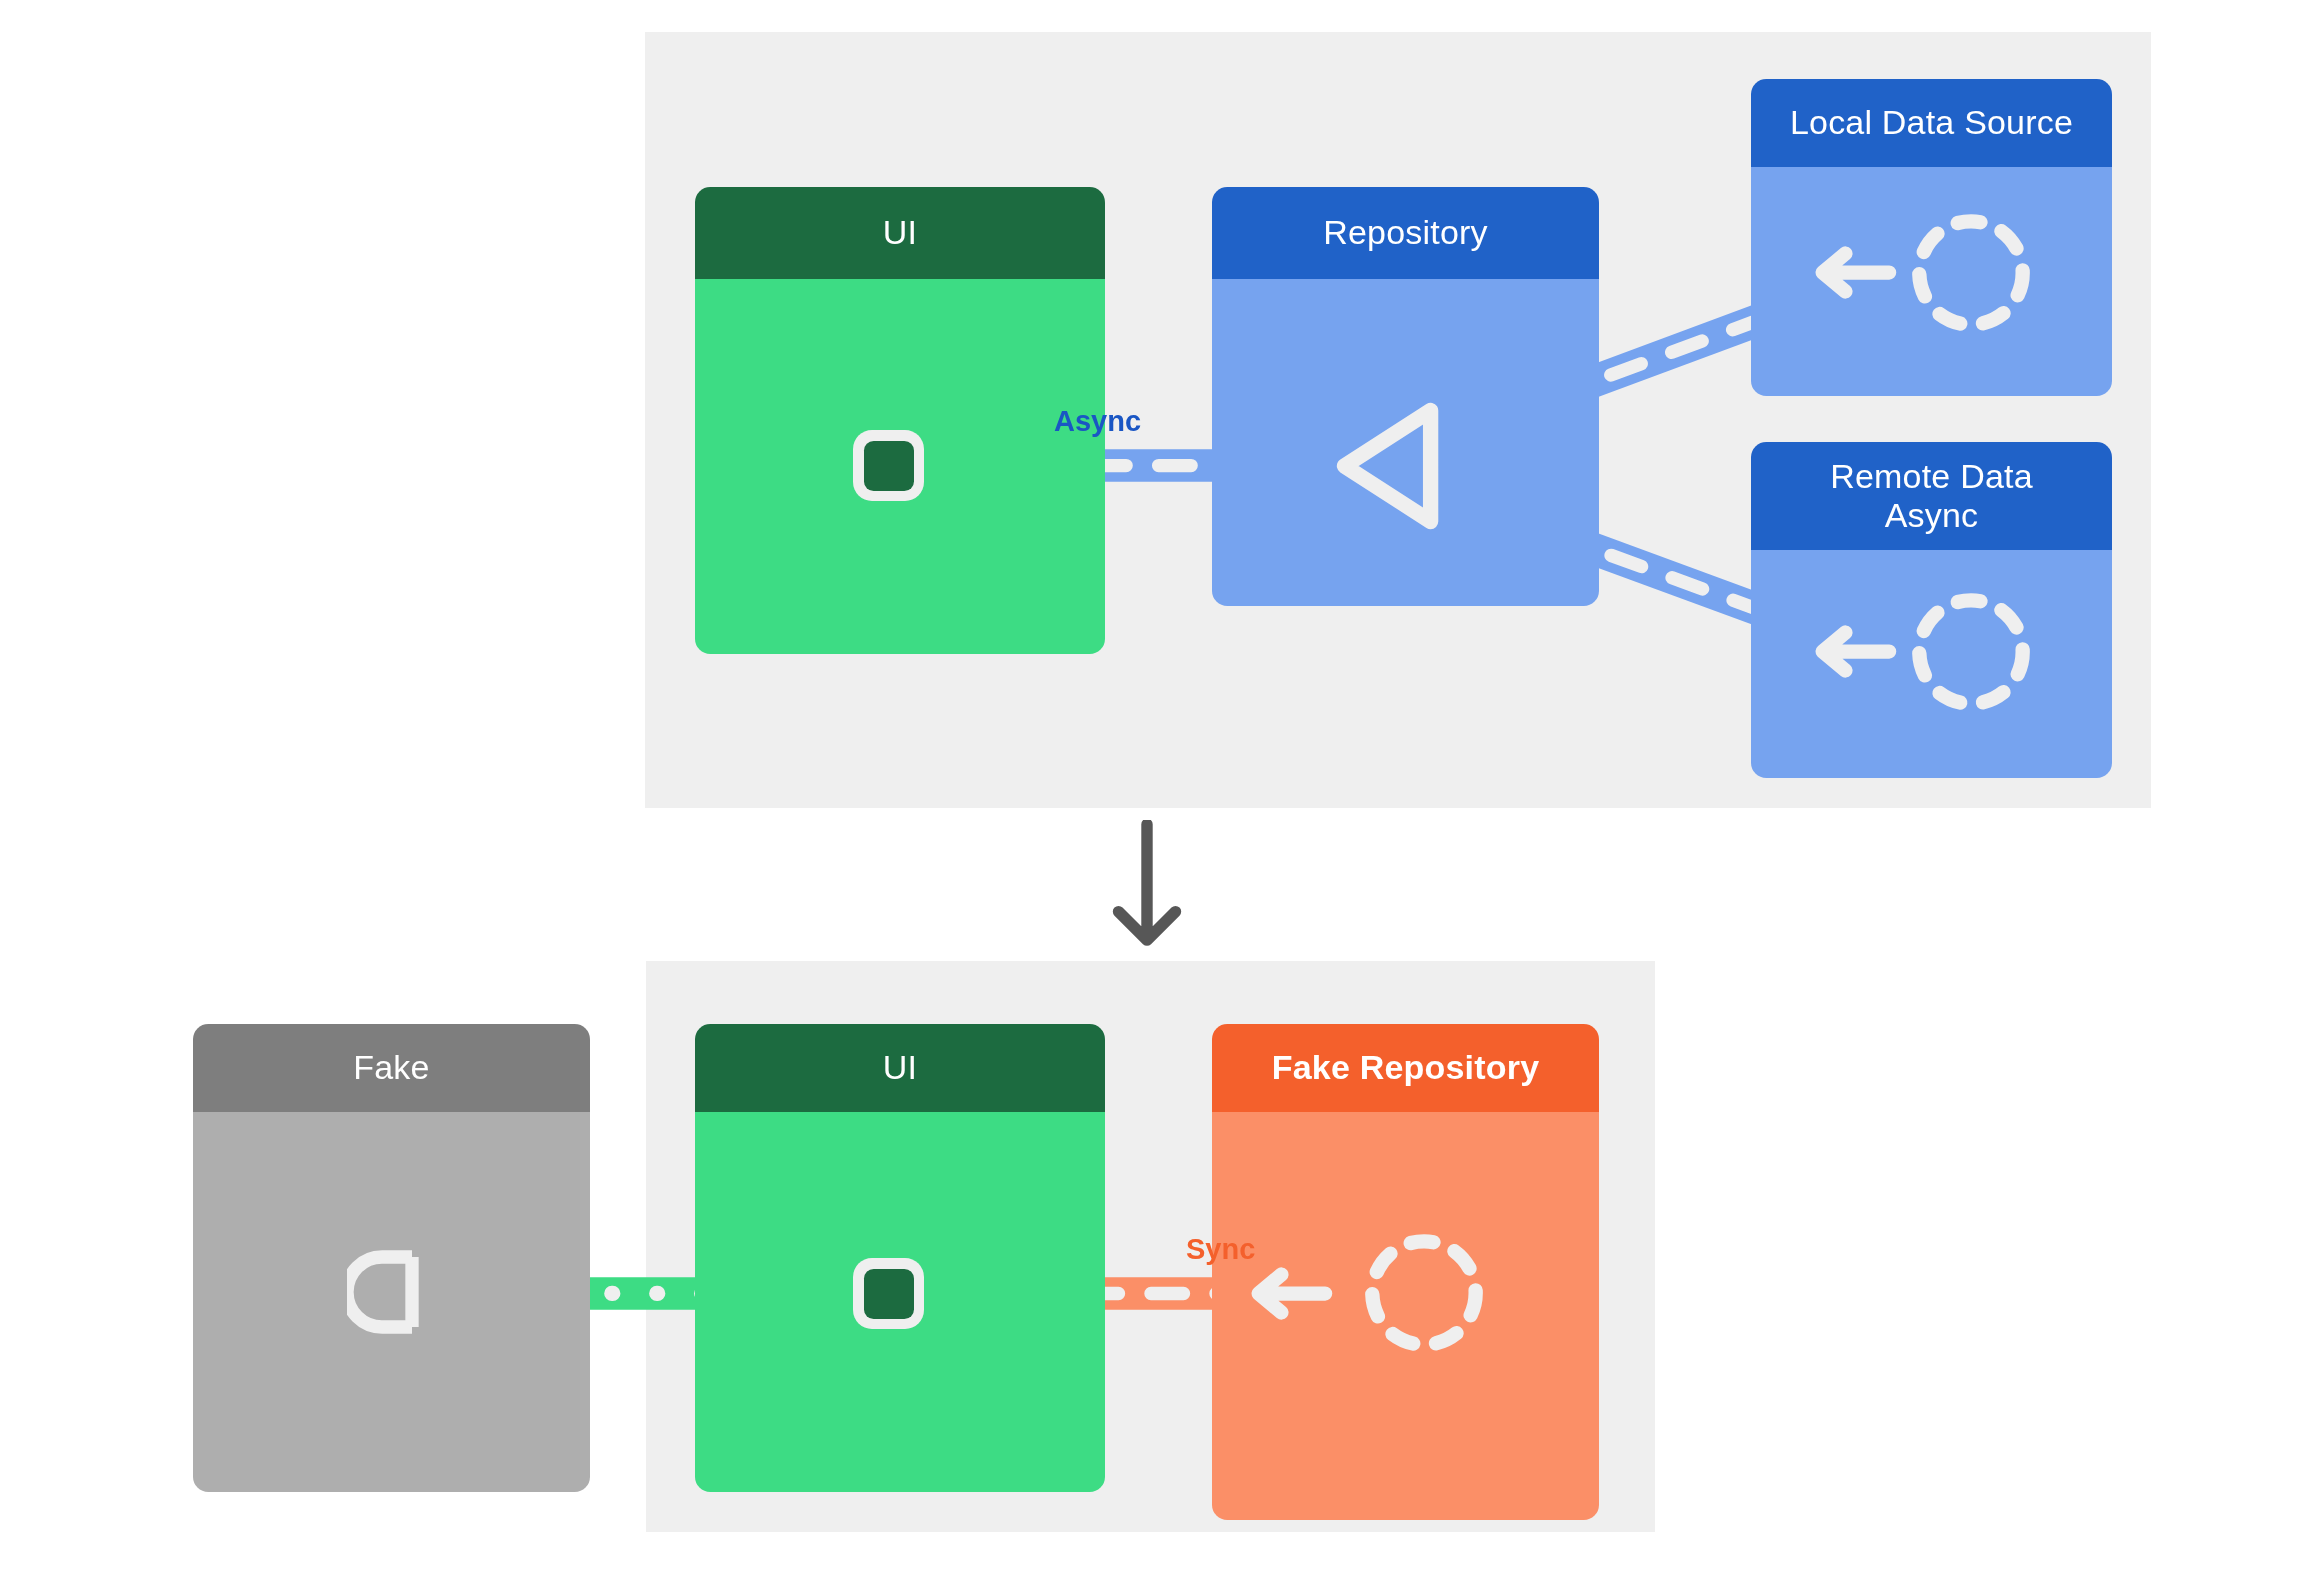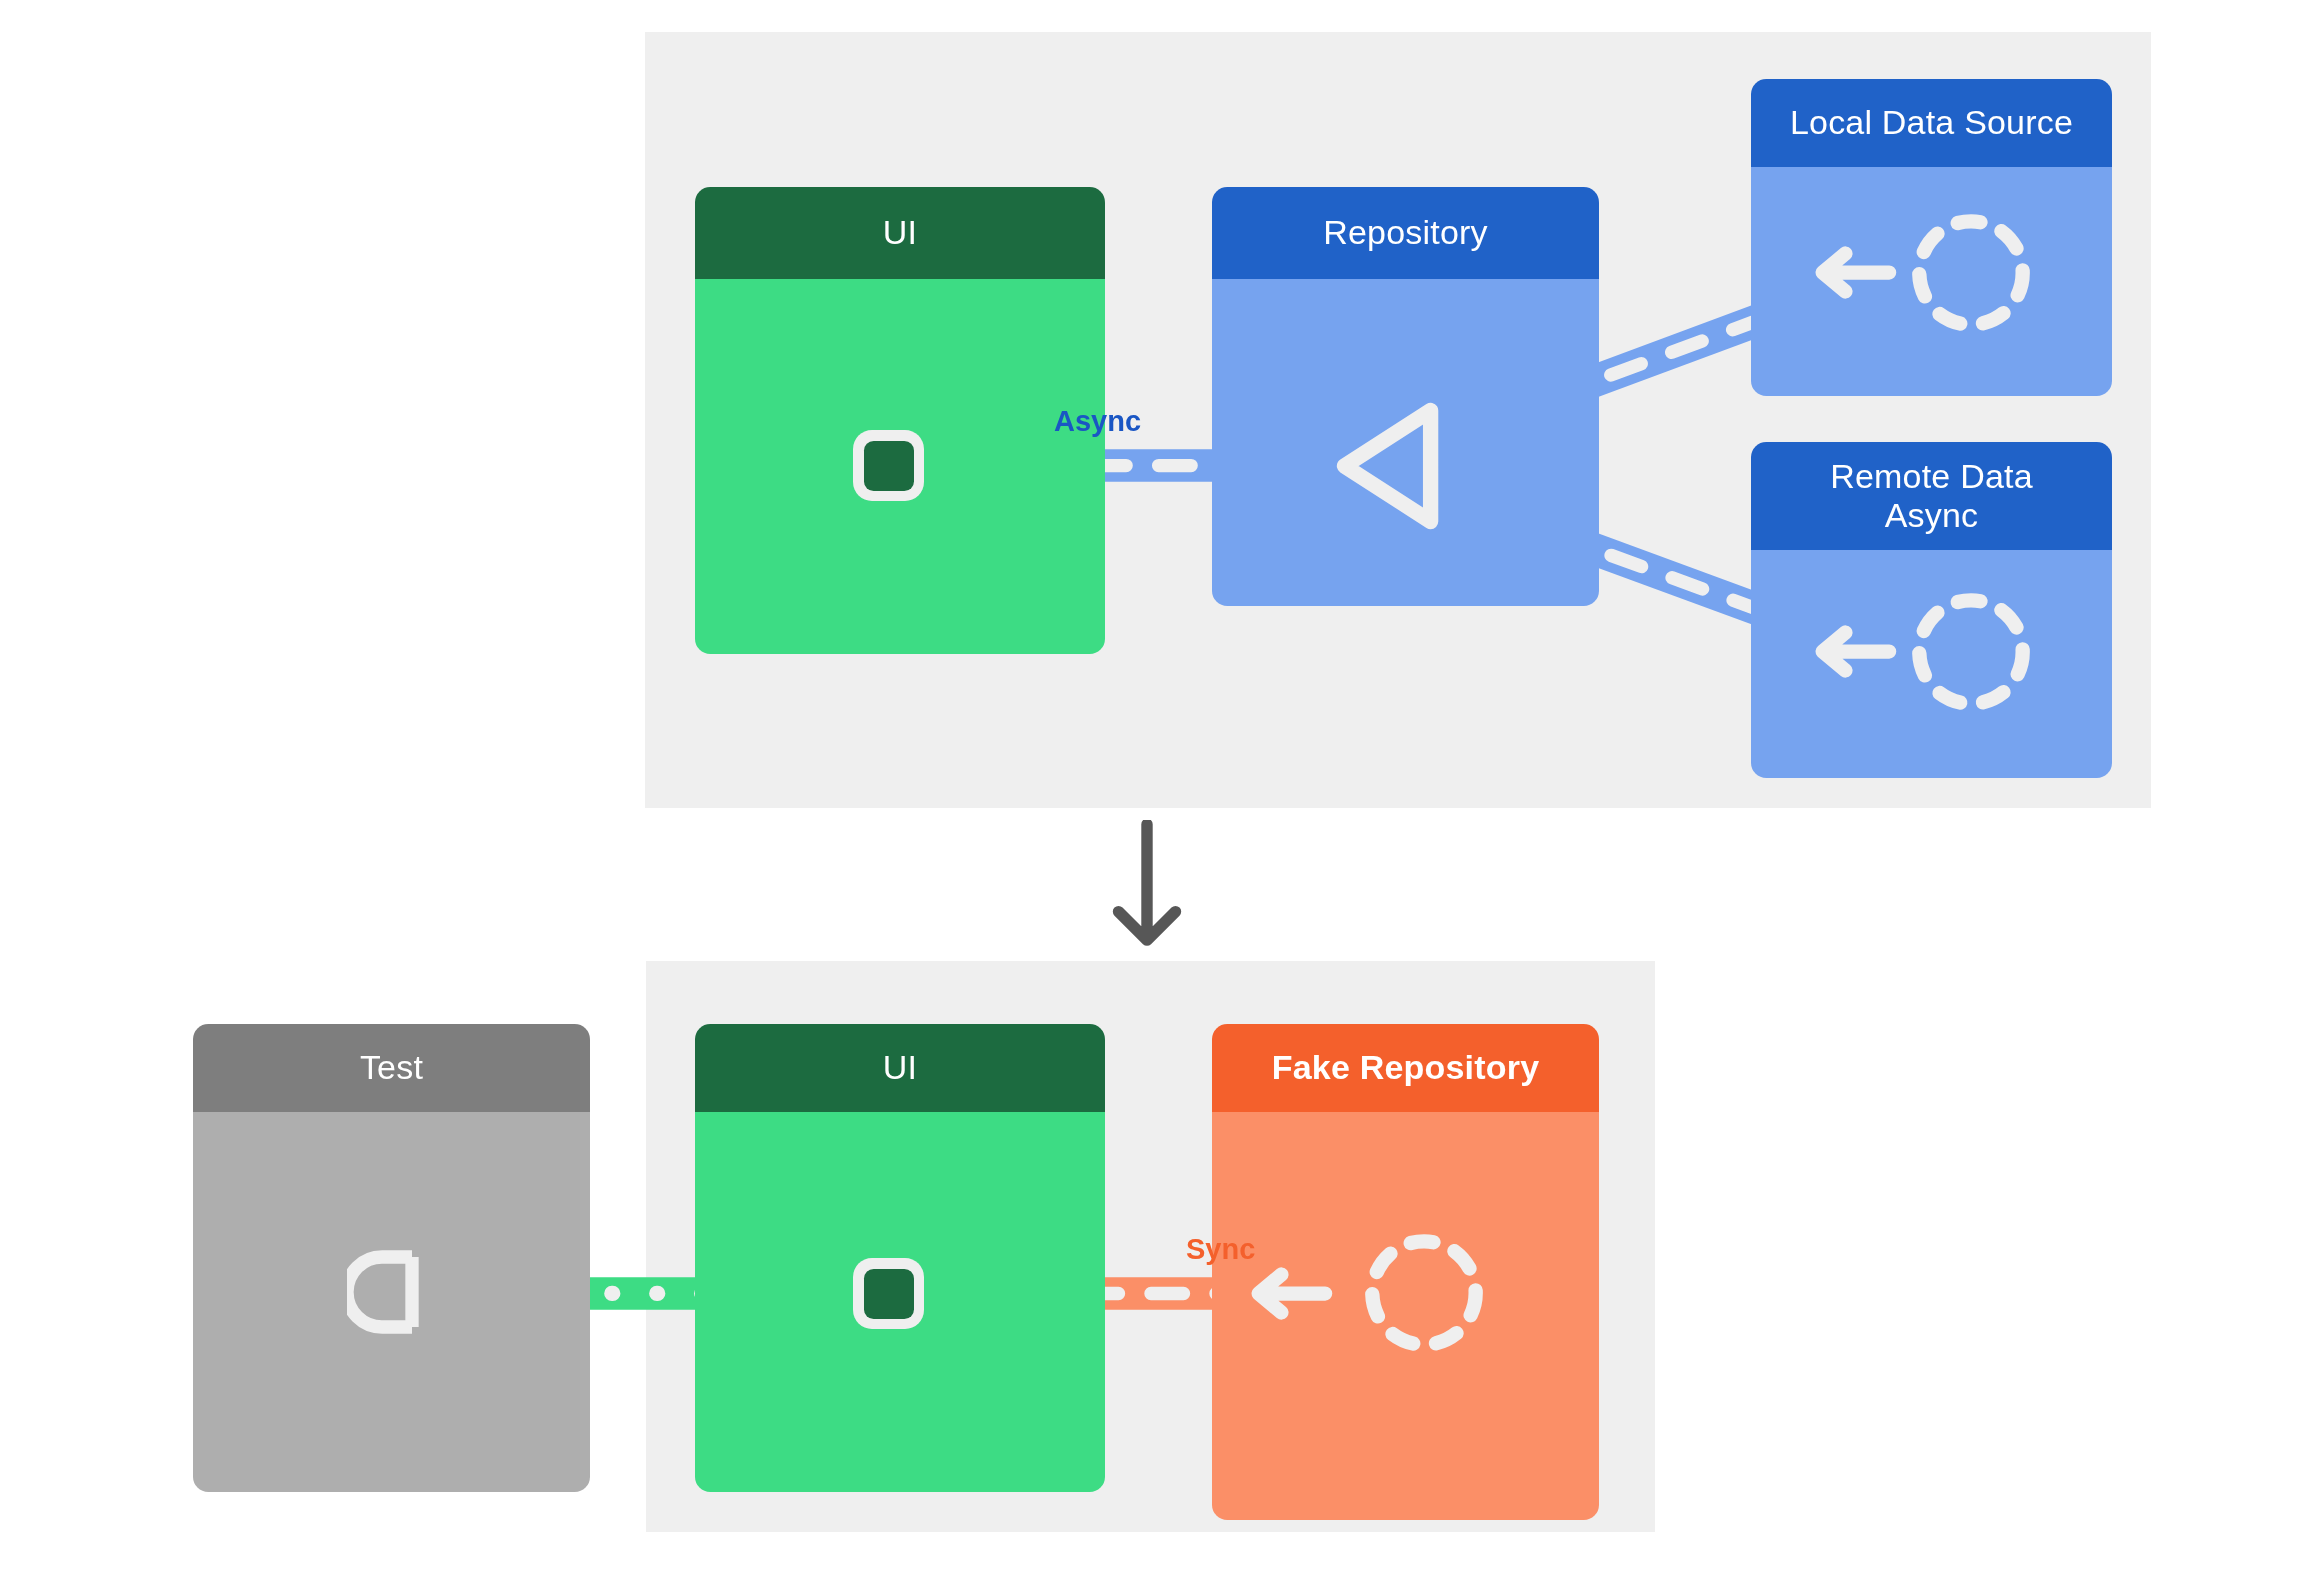--- a/index.html
+++ b/index.html
@@ -200,21 +200,21 @@
 
     <g>
       <line x1="900" y1="1353" x2="1420" y2="1353" stroke="#fb8f67" stroke-width="34"></line>
       <line x1="1000" y1="1353" x2="1290" y2="1353" stroke="#efefef" stroke-width="14" stroke-linecap="round" stroke-dasharray="34 34"></line>
     </g>
   </svg>
 
   <div class="node theme-gray" style="left:193px; top:1024px; width:397px; height:468px;">
     <div class="node-body" style="top:88px;bottom:0;"></div>
     <div class="node-header" style="height:88px;">
-      <span>Test</span>
+      <span>Fake</span>
     </div>
   </div>
 
   <svg class="socket-d" style="left:347px; top:1247px;" width="86" height="96" viewBox="0 0 90 100">
     <path d="M78 8 L42 8 A42 42 0 0 0 42 92 L78 92" fill="none" stroke="#efefef" stroke-width="16" stroke-linejoin="round"></path>
     <path d="M78 8 L78 92" fill="none" stroke="#efefef" stroke-width="16" stroke-linecap="butt"></path>
   </svg>
 
   <div class="node theme-green" style="left:695px; top:1024px; width:410px; height:468px;">
     <div class="node-body" style="top:88px;bottom:0;"></div>

